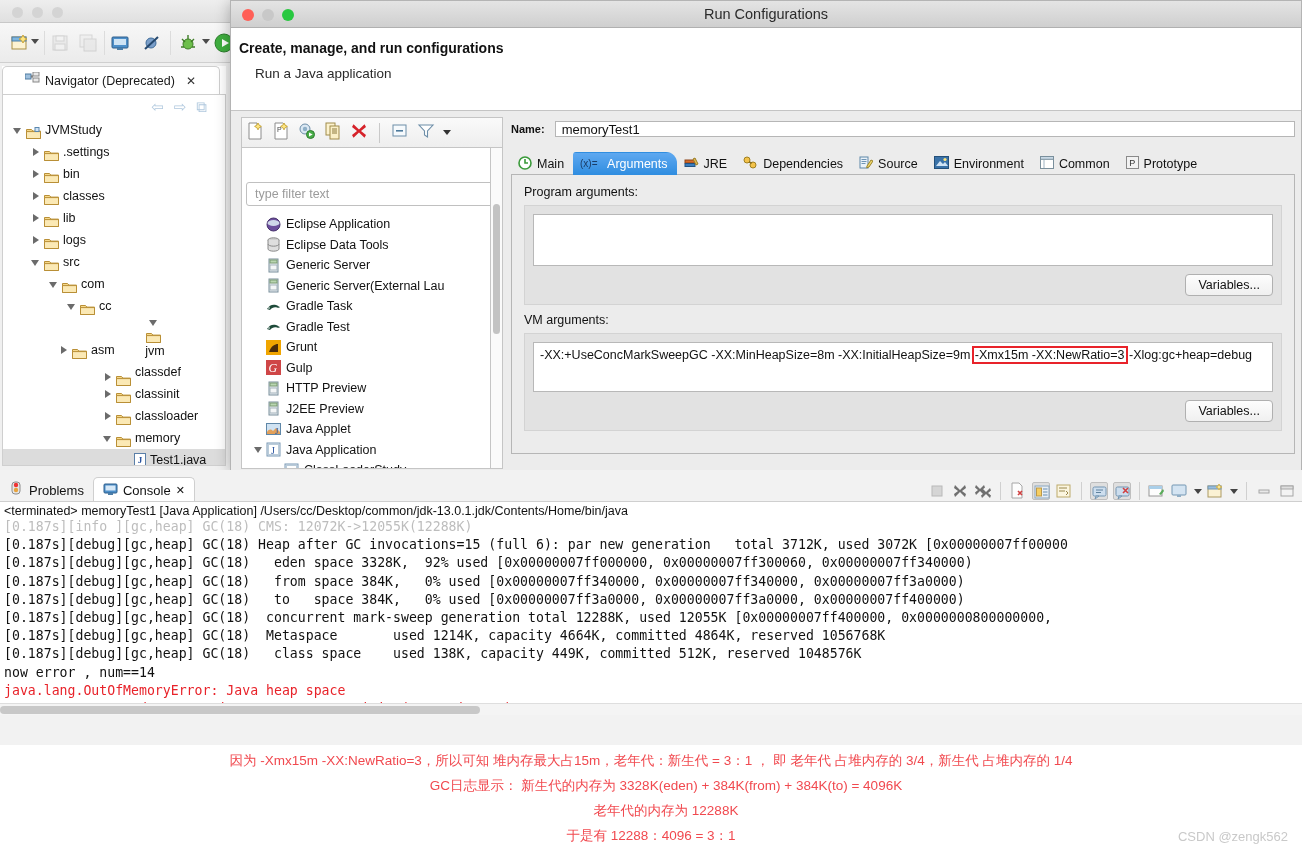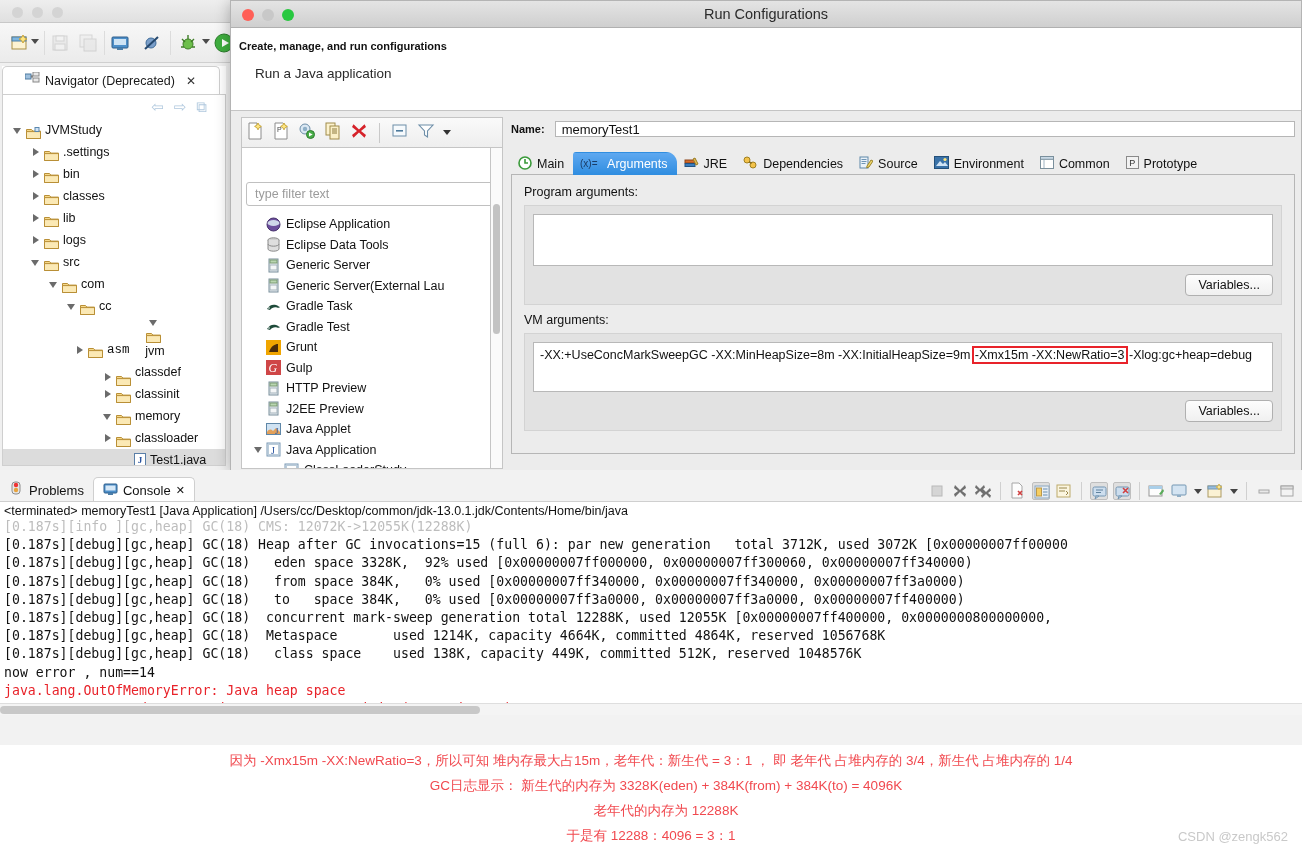--- a/index.html
+++ b/index.html
@@ -89,21 +89,21 @@
   .dlg-traffic { position:absolute; top:8px; width:12px; height:12px; border-radius:50%; }
   .dtc-red { left:11px; background:#ff5f57; }
   .dtc-yellow { left:31px; background:#c8c8c8; }
   .dtc-green { left:51px; background:#28c840; }
 
   .dlg-header {
     position:absolute; left:0; top:27px; width:100%; height:83px;
     background:#ffffff; border-bottom:1px solid #c4c4c4;
   }
   .dlg-header .h1 {
-    position:absolute; left:8px; top:12px; font-size:11px; font-weight:bold; color:#111;
+    position:absolute; left:8px; top:12px; font-size:14px; font-weight:bold; color:#111;
   }
   .dlg-header .h2 {
     position:absolute; left:24px; top:38px; font-size:13.5px; color:#2a2a2a;
   }
 
   .dlg-body { position:absolute; left:0; top:110px; width:100%; height:360px; background:#ececec; }
 
   
   .cfg-left { position:absolute; left:10px; top:6px; width:262px; height:352px; }
   .cfg-toolbar {
@@ -359,21 +359,21 @@
               <span>cc</span>
             </div>
             <div class="tnode" style="padding-left: 82px; flex-direction: column;">
               <span class="tarrow expanded"></span>
               <span class="folder-ico"><svg width="15" height="12" viewBox="0 0 15 12">
                   <path d="M0.5 2.5h5l1.4 1.6h7.6v7.4H0.5z" fill="#f6d98a" stroke="#b98f36"></path>
                   <path d="M0.5 4.6h14v6.9H0.5z" fill="#fbe9b5" stroke="#b98f36"></path>
                 </svg></span>
               <span>jvm</span>
             </div>
-            <div class="tnode" style="padding-left: 72px; font-family: Liberation Mono, monospace;">
+            <div class="tnode" style="padding-left: 56px;">
               <span class="tarrow collapsed"></span>
               <span class="folder-ico"><svg width="15" height="12" viewBox="0 0 15 12">
                   <path d="M0.5 2.5h5l1.4 1.6h7.6v7.4H0.5z" fill="#f6d98a" stroke="#b98f36"></path>
                   <path d="M0.5 4.6h14v6.9H0.5z" fill="#fbe9b5" stroke="#b98f36"></path>
                 </svg></span>
               <span>asm</span>
             </div>
             <div class="tnode" style="padding-left: 100px; align-items: flex-end;">
               <span class="tarrow collapsed"></span>
               <span class="folder-ico"><svg width="15" height="12" viewBox="0 0 15 12">
@@ -384,34 +384,34 @@
             </div>
             <div class="tnode" style="padding-left: 100px;">
               <span class="tarrow collapsed"></span>
               <span class="folder-ico"><svg width="15" height="12" viewBox="0 0 15 12">
                   <path d="M0.5 2.5h5l1.4 1.6h7.6v7.4H0.5z" fill="#f6d98a" stroke="#b98f36"></path>
                   <path d="M0.5 4.6h14v6.9H0.5z" fill="#fbe9b5" stroke="#b98f36"></path>
                 </svg></span>
               <span>classinit</span>
             </div>
             <div class="tnode" style="padding-left: 100px;">
+              <span class="tarrow collapsed"></span>
+              <span class="folder-ico"><svg width="15" height="12" viewBox="0 0 15 12">
+                  <path d="M0.5 2.5h5l1.4 1.6h7.6v7.4H0.5z" fill="#f6d98a" stroke="#b98f36"></path>
+                  <path d="M0.5 4.6h14v6.9H0.5z" fill="#fbe9b5" stroke="#b98f36"></path>
+                </svg></span>
+              <span>classloader</span>
+            </div>
+            <div class="tnode" style="padding-left: 100px;">
               <span class="tarrow expanded"></span>
               <span class="folder-ico"><svg width="15" height="12" viewBox="0 0 15 12">
                   <path d="M0.5 2.5h5l1.4 1.6h7.6v7.4H0.5z" fill="#f6d98a" stroke="#b98f36"></path>
                   <path d="M0.5 4.6h14v6.9H0.5z" fill="#fbe9b5" stroke="#b98f36"></path>
                 </svg></span>
               <span>memory</span>
-            </div>
-            <div class="tnode" style="padding-left: 100px;">
-              <span class="tarrow collapsed"></span>
-              <span class="folder-ico"><svg width="15" height="12" viewBox="0 0 15 12">
-                  <path d="M0.5 2.5h5l1.4 1.6h7.6v7.4H0.5z" fill="#f6d98a" stroke="#b98f36"></path>
-                  <path d="M0.5 4.6h14v6.9H0.5z" fill="#fbe9b5" stroke="#b98f36"></path>
-                </svg></span>
-              <span>classloader</span>
             </div>
             <div class="tnode selected" style="padding-left: 118px;">
               <span class="tarrow none"></span>
               <span class="jfile-ico">J</span>
               <span>Test1.java</span>
             </div>
           </div>
       </div>
     </div>
   </div>

